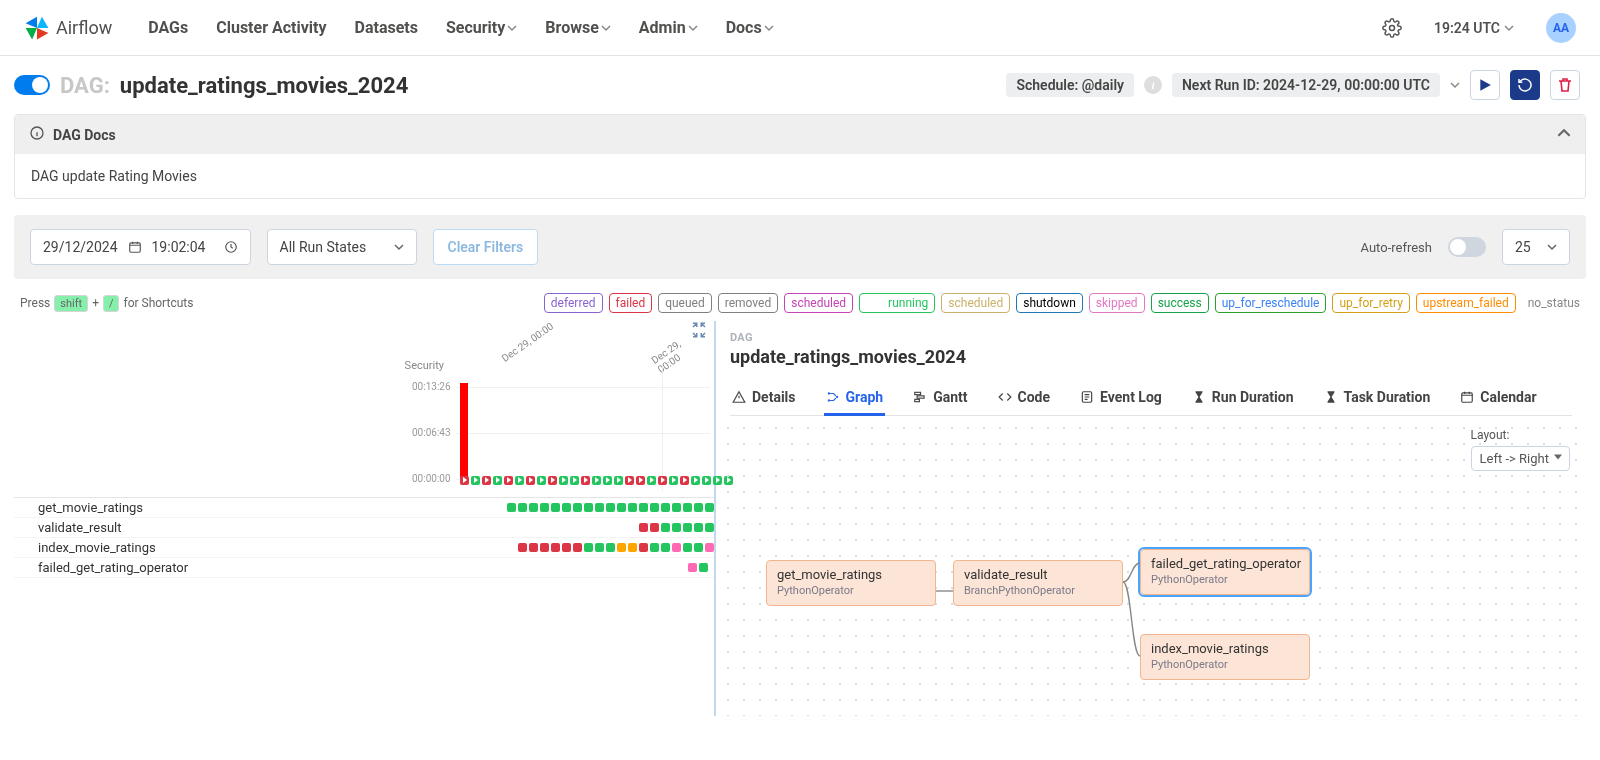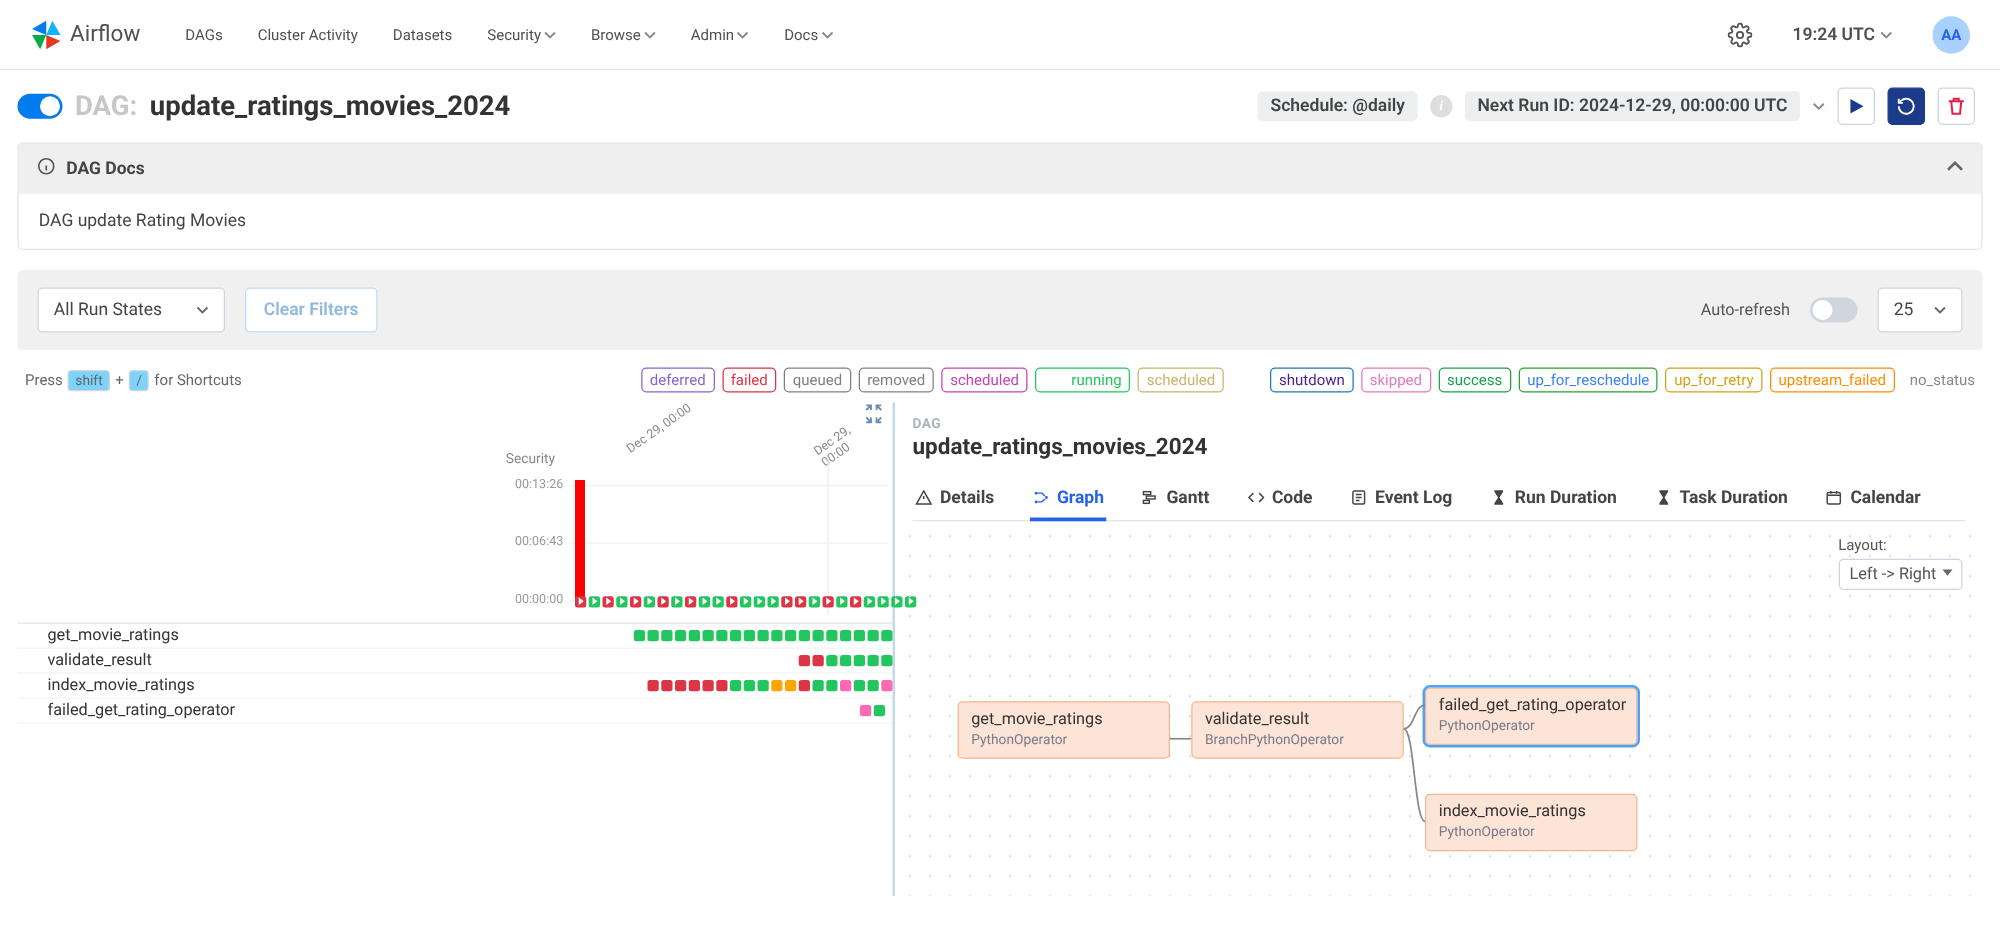--- a/index.html
+++ b/index.html
@@ -20,21 +20,21 @@
     --peach-border:#f2b58f;
   }
   html,body{margin:0;padding:0;font-family:-apple-system,BlinkMacSystemFont,"Segoe UI",Roboto,Helvetica,Arial,sans-serif;color:var(--text);background:var(--bg);font-size:14px;}
   *{box-sizing:border-box;}
   .topbar{display:flex;align-items:center;height:56px;padding:0 24px;border-bottom:1px solid var(--border);}
   .logo{display:flex;align-items:center;gap:6px;margin-right:36px;}
   .logo-mark{width:26px;height:26px;position:relative;}
   .logo-mark svg{display:block;}
   .logo-text{font-size:18px;color:var(--text);font-weight:400;}
   .topnav{display:flex;gap:28px;align-items:center;flex:1;}
-  .topnav a{color:var(--text);font-weight:400;font-size:12px;text-decoration:none;display:flex;align-items:center;gap:2px;}
+  .topnav a{color:var(--text);font-weight:700;font-size:16px;text-decoration:none;display:flex;align-items:center;gap:2px;}
   .chev{width:10px;height:10px;display:inline-block;}
   .chev svg{display:block;}
   .topbar-right{display:flex;align-items:center;gap:32px;}
   .gear svg{display:block;}
   .clock{font-weight:600;color:var(--text);display:flex;align-items:center;gap:4px;}
   .avatar{width:30px;height:30px;border-radius:50%;background:#a9d1ff;color:#2563eb;display:flex;align-items:center;justify-content:center;font-size:12px;font-weight:700;}
 
   .dag-header{display:flex;align-items:center;padding:14px 20px 14px 14px;gap:10px;}
   .toggle{width:36px;height:20px;border-radius:999px;background:var(--blue);position:relative;flex:0 0 auto;}
   .toggle::after{content:"";position:absolute;right:2px;top:2px;width:16px;height:16px;border-radius:50%;background:#fff;}
@@ -53,21 +53,21 @@
 
   .filterbar{margin:16px 14px 10px;display:flex;align-items:center;background:#f0f0f0;border-radius:4px;padding:14px 16px;gap:16px;}
   .fcontrol{background:#fff;border:1px solid var(--light-border);border-radius:4px;height:36px;display:flex;align-items:center;padding:0 12px;gap:10px;color:#444;}
   .fclear{color:#8db9e0;border:1px solid #bcdcf5;background:#fff;border-radius:4px;height:36px;padding:0 14px;display:flex;align-items:center;font-weight:600;}
   .fspacer{flex:1;}
   .autorefresh-toggle{width:38px;height:20px;border-radius:999px;background:#cfd6e0;position:relative;}
   .autorefresh-toggle::after{content:"";position:absolute;left:2px;top:2px;width:16px;height:16px;border-radius:50%;background:#fff;}
 
   .legendrow{display:flex;align-items:center;padding:4px 20px;gap:12px;font-size:12px;}
   .legendrow .hint{display:flex;align-items:center;gap:4px;color:#666;}
-  kbd{background:#7dd3fc;border:1px solid #d6d6d6;border-radius:3px;padding:1px 5px;font-size:11px;font-family:inherit;}
+  kbd{background:#86efac;border:1px solid #d6d6d6;border-radius:3px;padding:1px 5px;font-size:11px;font-family:inherit;}
   .legend-spacer{flex:1;}
   .status-chip{border:1px solid;border-radius:4px;padding:1px 6px;font-size:12px;line-height:16px;}
 
   .workspace{display:flex;margin:4px 14px 0;gap:0;}
   .ws-left{width:700px;position:relative;}
   .ws-right{flex:1;border-left:2px solid #c1d8ef;min-height:390px;}
 
   .collapse-btn{position:absolute;right:4px;top:0;width:20px;height:20px;}
   .collapse-btn svg{display:block;}
 
@@ -219,20 +219,36 @@
     <span>DAG Docs</span>
     <span class="spacer"></span>
     <span><svg width="14" height="14" viewBox="0 0 10 10">
           <path d="M1 7l4-4 4 4" stroke="#666" stroke-width="1.5" fill="none"></path>
         </svg></span>
   </div>
   <div class="card-body">DAG update Rating Movies</div>
 </div>
 
 <div class="filterbar">
+  <div class="fcontrol">
+    <span>29/12/2024</span>
+    <span class="cal-ico">
+        <svg width="14" height="14" viewBox="0 0 24 24" fill="none" stroke="#555" stroke-width="2">
+          <rect x="3" y="5" width="18" height="16" rx="2"></rect>
+          <path d="M3 9h18M8 3v4M16 3v4"></path>
+        </svg>
+      </span>
+    <span>19:02:04</span>
+    <span class="clock-ico" style="margin-left:8px">
+        <svg width="14" height="14" viewBox="0 0 24 24" fill="none" stroke="#555" stroke-width="2">
+          <circle cx="12" cy="12" r="9"></circle>
+          <path d="M12 7v5l3 2"></path>
+        </svg>
+      </span>
+  </div>
   <div class="fcontrol" style="min-width:150px;justify-content:space-between">
     <span>All Run States</span>
     <span class="chev">
         <svg width="10" height="10" viewBox="0 0 10 10">
           <path d="M1 3l4 4 4-4" stroke="#666" stroke-width="1.5" fill="none"></path>
         </svg>
       </span>
   </div>
   <div class="fclear">Clear Filters</div>
   <div class="fspacer"></div>
@@ -258,21 +274,21 @@
   </span>
   <span class="legend-spacer"></span>
   <span id="status-chips" style="display: flex; gap: 6px; align-items: center;">
       <span class="status-chip" style="border-color: rgb(138, 99, 210); color: rgb(138, 99, 210);">deferred</span>
       <span class="status-chip" style="border-color: rgb(220, 53, 69); color: rgb(220, 53, 69);">failed</span>
       <span class="status-chip" style="border-color: rgb(128, 128, 128); color: rgb(128, 128, 128);">queued</span>
       <span class="status-chip" style="border-color: rgb(128, 128, 128); color: rgb(128, 128, 128);">removed</span>
       <span class="status-chip" style="border-color: rgb(197, 67, 181); color: rgb(197, 67, 181);">scheduled</span>
       <span class="status-chip" style="border-color: rgb(34, 197, 94); color: rgb(34, 197, 94); padding-left: 28px;">running</span>
       <span class="status-chip" style="border-color: rgb(201, 179, 106); color: rgb(201, 179, 106);">scheduled</span>
-      <span class="status-chip" style="border-color: rgb(31, 119, 180); color: #4c1d95; margin-left: 31px;">shutdown</span>
+      <span class="status-chip" style="border-color: rgb(31, 119, 180); color: #000000;">shutdown</span>
       <span class="status-chip" style="border-color: rgb(227, 119, 194); color: rgb(227, 119, 194);">skipped</span>
       <span class="status-chip" style="border-color: rgb(22, 163, 74); color: rgb(22, 163, 74);">success</span>
       <span class="status-chip" style="border-color: rgb(44, 160, 44); color: #3b82f6;">up_for_reschedule</span>
       <span class="status-chip" style="border-color: rgb(212, 160, 23); color: rgb(212, 160, 23);">up_for_retry</span>
       <span class="status-chip" style="border-color: rgb(255, 140, 0); color: rgb(255, 140, 0);">upstream_failed</span>
     </span>
   <span style="color:#888">no_status</span>
 </div>
 
 <div class="workspace">

